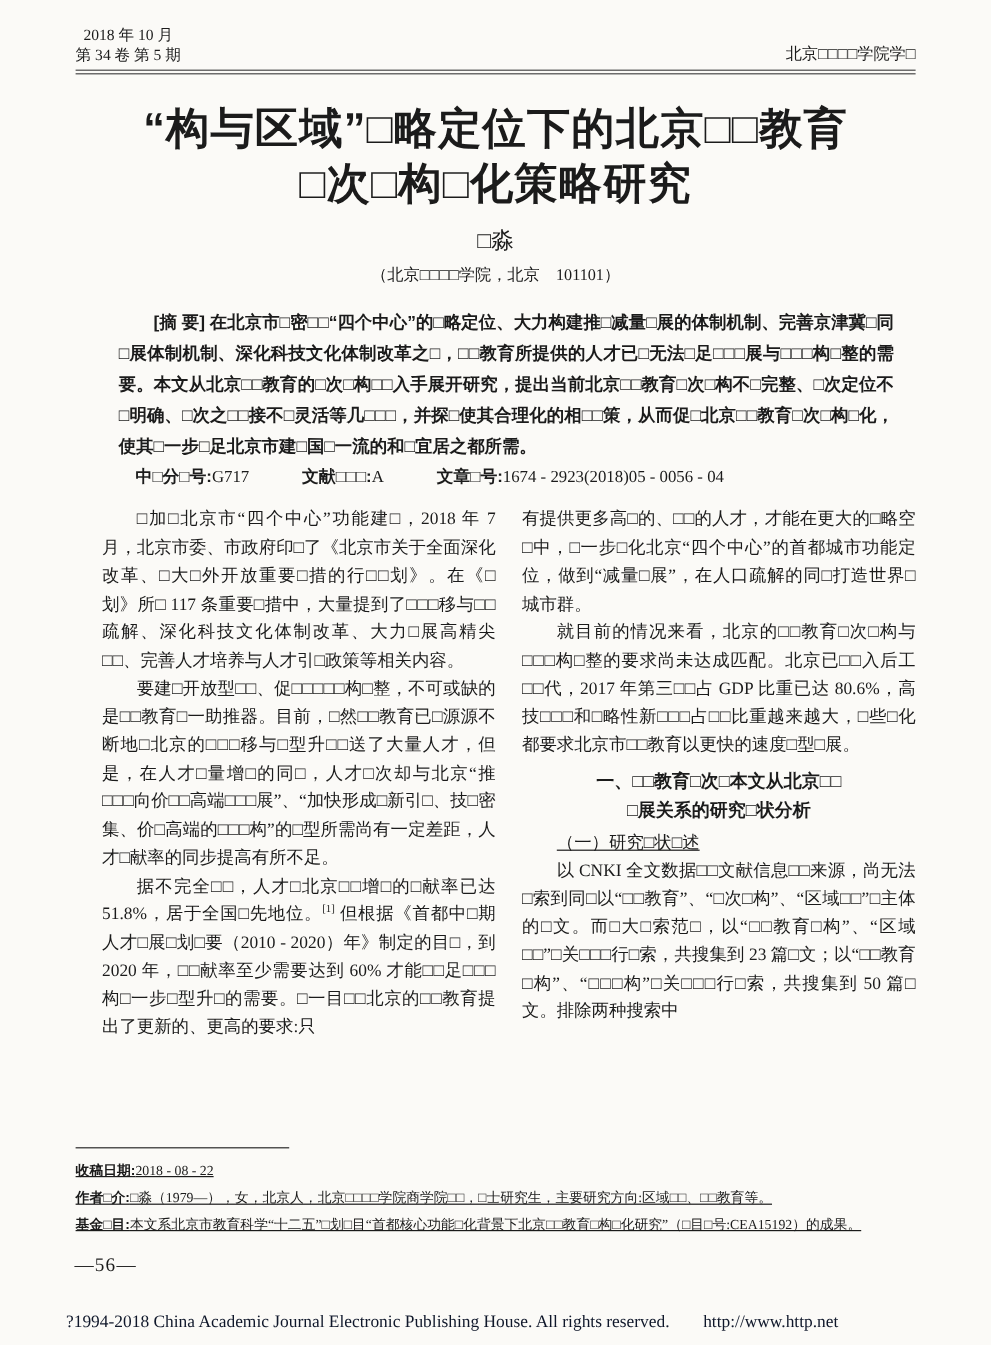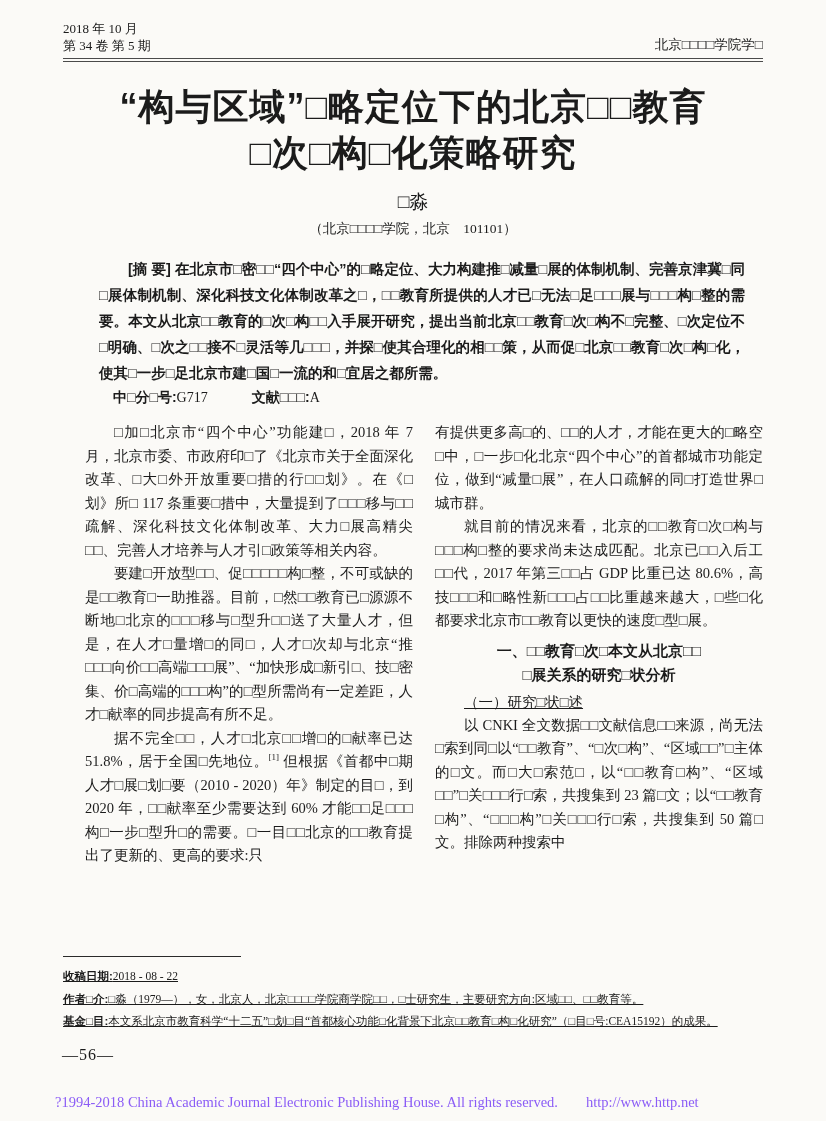--- a/index.html
+++ b/index.html
@@ -8,21 +8,21 @@
     position:relative;
     width:826px; height:1121px;
     margin:0 auto;
     background:#fbfaf7;
     color:#1b1b1b;
     font-family:"Liberation Serif","DejaVu Serif",serif;
     padding:20px 63px 0 63px;
     overflow:hidden;
   }
   
-  .hdr { display:flex; justify-content:space-between; align-items:flex-end; }
+  .hdr { display:flex; justify-content:space-between; align-items:flex-end;text-align:center; }
   .hdr-left { font-size:13px; line-height:17px; }
   .hdr-right { font-size:13.5px; font-family:"Liberation Sans","DejaVu Sans",sans-serif; }
   .hdr-rule { margin-top:4px; height:4px; border-top:1px solid #4a4a4a; border-bottom:1px solid #4a4a4a; }
   
   .title { margin-top:22px; text-align:center; font-family:"Liberation Sans","DejaVu Sans",sans-serif; font-weight:700; font-size:36px; line-height:46px; letter-spacing:1px; }
   .author { margin-top:14px; text-align:center; font-size:19px; line-height:24px; font-family:"Liberation Sans","DejaVu Sans",sans-serif; }
   .affil { margin-top:5px; text-align:center; font-size:13.5px; line-height:19px; }
   
   .abs-block { margin:18px 18px 0 36px; font-family:"Liberation Sans","DejaVu Sans",sans-serif; font-weight:700; font-size:14.5px; }
   .abs-text { line-height:26px; text-align:justify; text-indent:2em; }
@@ -35,21 +35,21 @@
   .col p { font-size:14.5px; line-height:23.5px; text-align:justify; text-indent:2em; }
   .col p.noindent { text-indent:0; }
   sup.ref { font-size:9px; line-height:0; }
   .sec-head { margin:6px 0 4px 0; text-align:center; font-family:"Liberation Sans","DejaVu Sans",sans-serif; font-weight:700; font-size:15px; line-height:24px; }
   .sub-head { font-size:14.5px; line-height:23px; text-indent:2em;text-decoration:underline; }
   
   .footnotes { position:absolute; left:63px; right:58px; top:956px; font-size:11.5px; line-height:22.5px;text-decoration:underline; }
   .fn-rule { width:178px; border-top:1.5px solid #2a2a2a; margin-bottom:8px; }
   .fn-label { font-family:"Liberation Sans","DejaVu Sans",sans-serif; font-weight:700; }
   .pageno { position:absolute; left:62px; top:1046px; font-size:16px; letter-spacing:1px; }
-  .watermark { position:absolute; left:55px; bottom:10px; color:#8b5cf6; font-size:14.5px; display:flex; gap:28px; white-space:nowrap; }
+  .watermark { position:absolute; left:55px; bottom:10px; color:#0f172a; font-size:14.5px; display:flex; gap:28px; white-space:nowrap; }
 </style>
 </head>
 <body>
 
 <div class="page">
 
   <div class="hdr">
     <div class="hdr-left">
       <div>2018 年 10 月</div>
       <div>第 34 卷 第 5 期</div>
@@ -66,20 +66,21 @@
   <div class="author">□淼</div>
   <div class="affil">（北京□□□□学院，北京　101101）</div>
 
   <div class="abs-block">
     <div class="abs-text">
       <span>[摘  要] </span><span>在北京市□密□□“四个中心”的□略定位、大力构建推□减量□展的体制机制、完善京津冀□同□展体制机制、深化科技文化体制改革之□，□□教育所提供的人才已□无法□足□□□展与□□□构□整的需要。本文从北京□□教育的□次□构□□入手展开研究，提出当前北京□□教育□次□构不□完整、□次定位不□明确、□次之□□接不□灵活等几□□□，并探□使其合理化的相□□策，从而促□北京□□教育□次□构□化，使其□一步□足北京市建□国□一流的和□宜居之都所需。</span>
     </div>
     <div class="meta-line">
       <span class="meta-item"><span>中□分□号:</span><span class="mv">G717</span></span>
       <span class="meta-item"><span>文献□□□:</span><span class="mv">A</span></span>
+      <span class="meta-item"><span>文章□号:</span><span class="mv">1674 - 2923(2018)05 - 0056 - 04</span></span>
     </div>
   </div>
 
   <div class="cols">
     <div class="col">
       <p>□加□北京市“四个中心”功能建□，2018 年 7 月，北京市委、市政府印□了《北京市关于全面深化改革、□大□外开放重要□措的行□□划》。在《□划》所□ 117 条重要□措中，大量提到了□□□移与□□疏解、深化科技文化体制改革、大力□展高精尖□□、完善人才培养与人才引□政策等相关内容。</p>
       <p>要建□开放型□□、促□□□□□构□整，不可或缺的是□□教育□一助推器。目前，□然□□教育已□源源不断地□北京的□□□移与□型升□□送了大量人才，但是，在人才□量增□的同□，人才□次却与北京“推□□□向价□□高端□□□展”、“加快形成□新引□、技□密集、价□高端的□□□构”的□型所需尚有一定差距，人才□献率的同步提高有所不足。</p>
       <p><span>据不完全□□，人才□北京□□增□的□献率已达 51.8%，居于全国□先地位。</span><sup class="ref">[1]</sup><span> 但根据《首都中□期人才□展□划□要（2010 - 2020）年》制定的目□，到 2020 年，□□献率至少需要达到 60% 才能□□足□□□构□一步□型升□的需要。□一目□□北京的□□教育提出了更新的、更高的要求:只</span></p>
     </div>
     <div class="col">

